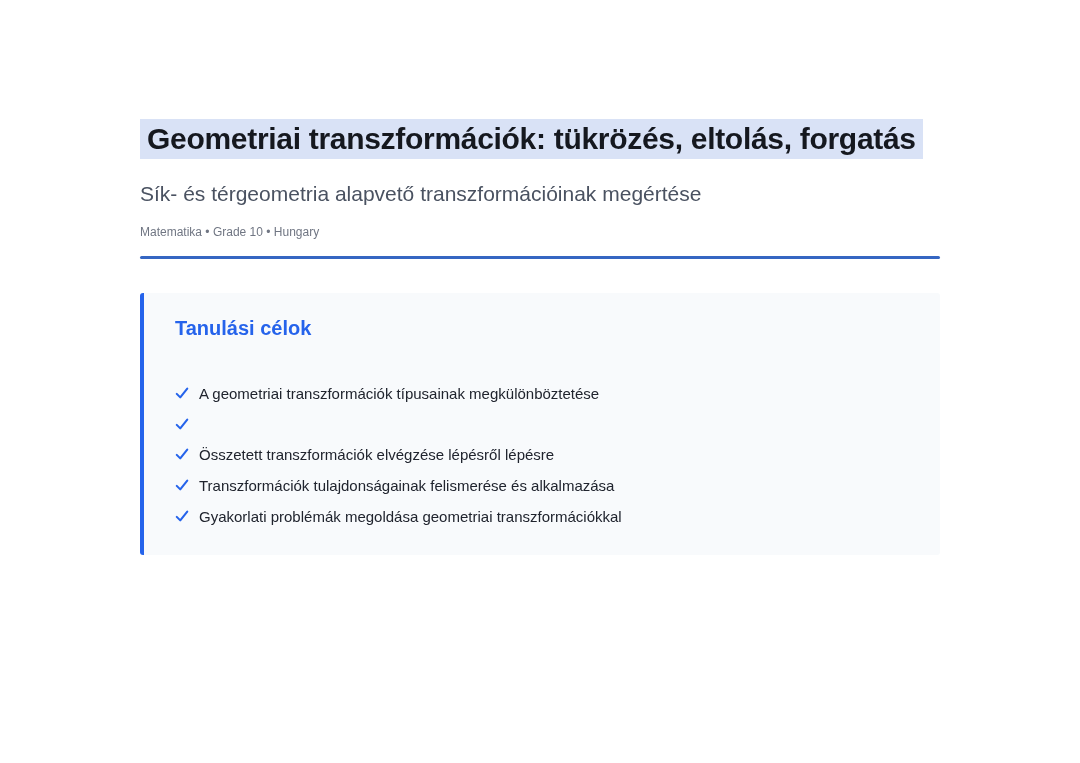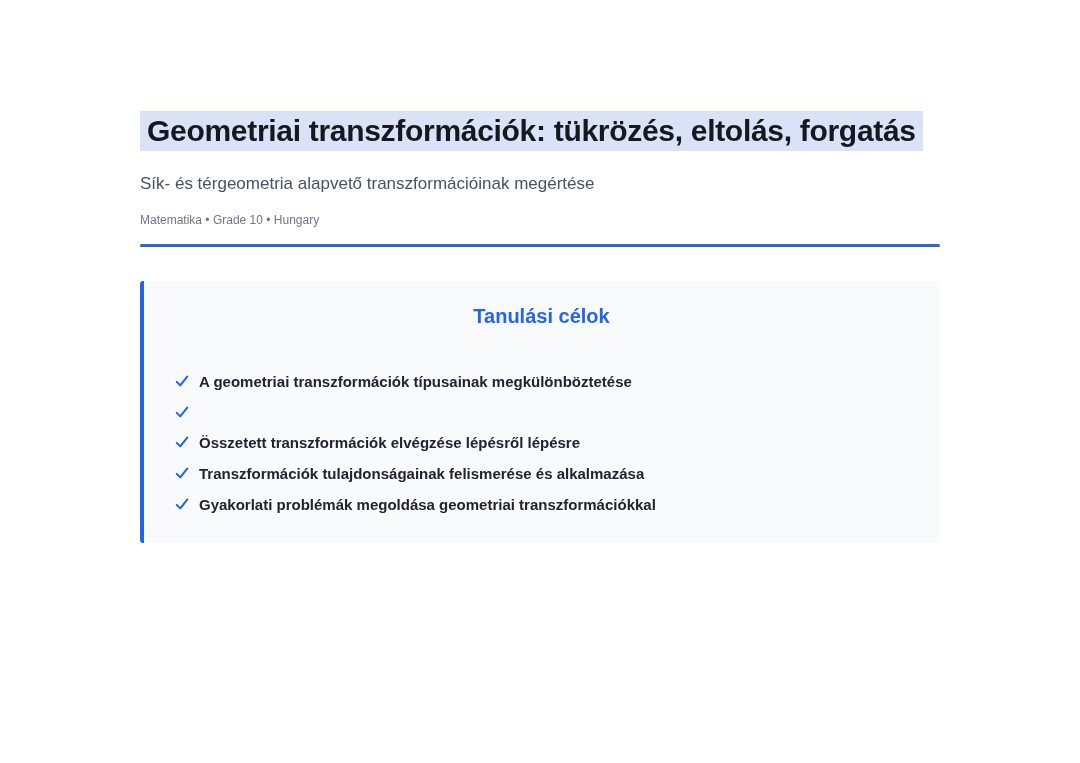--- a/index.html
+++ b/index.html
@@ -5,39 +5,39 @@
   * { margin: 0; padding: 0; box-sizing: border-box; }
   html, body {
     width: 1080px;
     height: 763px;
     background: #ffffff;
     font-family: "Liberation Sans", "DejaVu Sans", sans-serif;
     overflow: hidden;
   }
   .content {
     width: 800px;
-    margin: 8px auto;
+    margin: 16px auto;
     padding-top: 97px;
   }
   h1.page-title {
     font-size: 30px;
     font-weight: 700;
     line-height: 52px;
     color: #15181f;
     letter-spacing: -0.3px;
     margin-bottom: 17px;
   }
   h1.page-title .highlight {
     background: #d9e2f6;
     padding: 3px 7px 4px 7px;
     -webkit-box-decoration-break: clone;
     box-decoration-break: clone;
   }
   .subtitle {
-    font-size: 17px;
+    font-size: 21px;
     color: #4a5261;
     margin-bottom: 19px;
   }
   .meta {
     font-size: 12px;
     color: #707683;
     margin-bottom: 17px;
   }
   .divider {
     height: 3px;
@@ -50,25 +50,23 @@
     border-left: 4px solid #2563eb;
     border-radius: 3px;
     padding: 24px 32px 28px 31px;
     min-height: 262px;
   }
   .objectives-card h2 {
     font-size: 20px;
     font-weight: 700;
     color: #2563eb;
     margin-bottom: 46px;
-    text-align: center;
   }
   .objectives-list {
     list-style: none;
-    font-weight: bold;
   }
   .objectives-list li {
     display: flex;
     align-items: flex-start;
     gap: 10px;
     font-size: 15px;
     color: #20242e;
     margin-bottom: 16px;
     line-height: 15px;
   }

